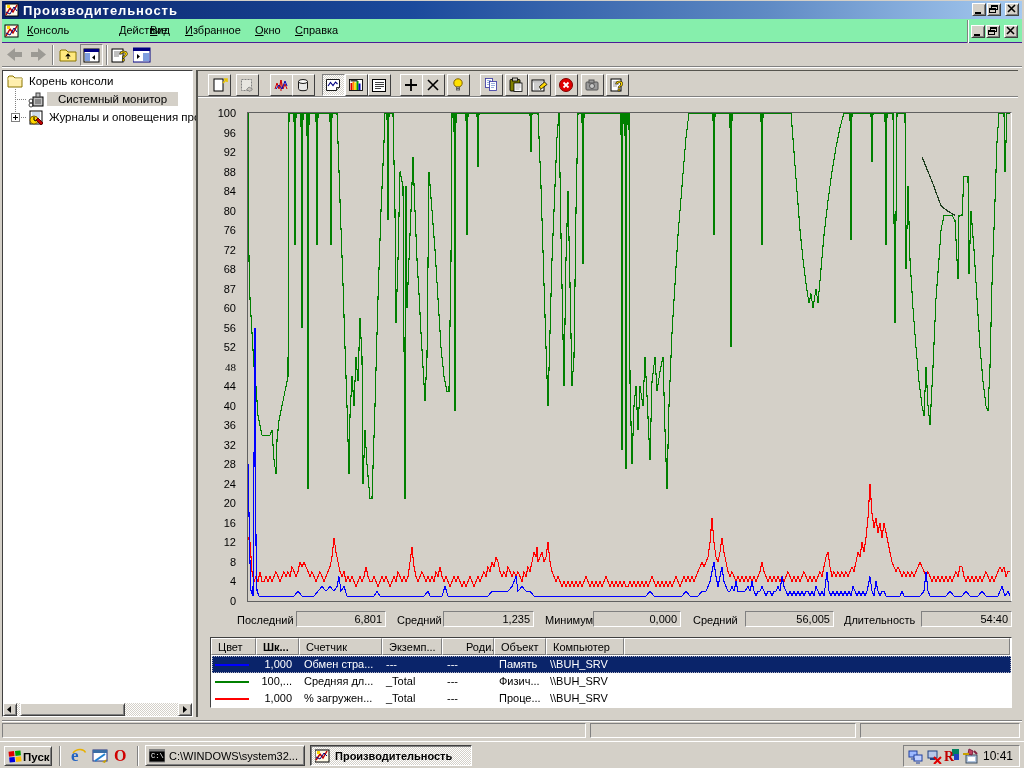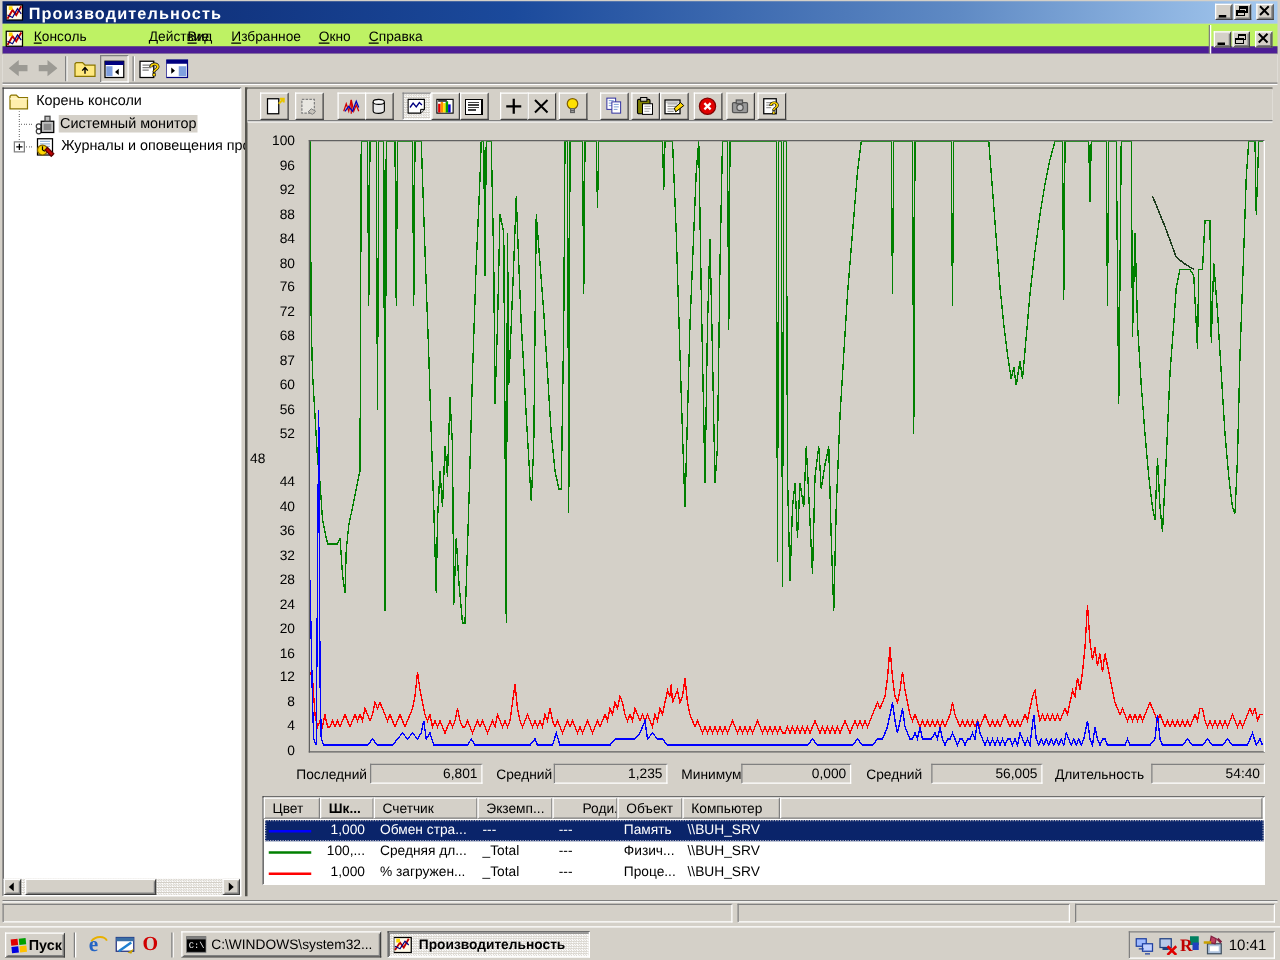--- a/index.html
+++ b/index.html
@@ -40,21 +40,21 @@
         <rect x="1" y="4" width="7" height="2" fill="#000"></rect>
       </svg>
     </div>
   <div class="abs btn3" style="left:1003px;top:2px;width:14px;height:13px;">
       <svg width="12" height="11">
         <path d="M2 1 L9 8 M9 1 L2 8" stroke="#000" stroke-width="1.6"></path>
       </svg>
     </div>
 </div>
 
-<div class="abs" style="left:2px;top:19px;width:1020px;height:24px;background:#bef264;border-bottom:6px solid #4c1d95;">
+<div class="abs" style="left:2px;top:19px;width:1020px;height:24px;background:#86efac;border-bottom:1px solid #4c1d95;">
   <div class="abs" style="left:2px;top:4px;width:16px;height:16px;">
     <svg width="16" height="16">
       <rect x="1" y="2" width="13" height="12" fill="#fffbe8" stroke="#000"></rect>
       <path d="M2 13 L6 6 L9 10 L13 3" stroke="#c00000" stroke-width="1.5" fill="none"></path>
       <path d="M2 10 L6 12 L10 5 L13 9" stroke="#000080" stroke-width="1" fill="none"></path>
       <rect x="3" y="3" width="3" height="3" fill="#ffd700"></rect>
     </svg>
   </div>
   <div class="abs" style="left:25px;top:5px;"><u>К</u>онсоль</div>
   <div class="abs" style="left:85px;top:5px;margin-left:32px;"><u>Д</u>ействие</div>
@@ -142,21 +142,21 @@
 
   <div class="abs" style="left:25px;top:21px;width:17px;height:16px;">
     <svg width="17" height="16">
       <circle cx="3" cy="9" r="2" fill="none" stroke="#404040"></circle>
       <circle cx="3" cy="13" r="2" fill="none" stroke="#404040"></circle>
       <rect x="5" y="5" width="10" height="9" fill="#c0c0c0" stroke="#000"></rect>
       <rect x="7" y="7" width="6" height="5" fill="#8a8a8a"></rect>
       <rect x="8" y="1" width="4" height="4" fill="#c0c0c0" stroke="#404040"></rect>
     </svg>
   </div>
-  <div class="abs" style="left:44px;top:21px;background:#D4D0C8;padding:1px 1px;font-size:11.5px;">Системный монитор</div>
+  <div class="abs" style="left:44px;top:21px;background:#D4D0C8;padding:1px 11px;font-size:11.5px;">Системный монитор</div>
 
   <div class="abs" style="left:8px;top:42px;width:9px;height:9px;border:1px solid #808080;background:#fff;">
     <svg width="7" height="7">
         <path d="M1 3.5 h5 M3.5 1 v5" stroke="#000"></path>
       </svg>
   </div>
   <div class="abs" style="left:25px;top:39px;width:17px;height:16px;">
     <svg width="17" height="16">
       <rect x="2" y="1" width="12" height="13" fill="#fff" stroke="#000"></rect>
       <path d="M4 3 h8 M4 5 h8 M4 7 h8" stroke="#9db9d9"></path>
@@ -323,21 +323,21 @@
 <div class="abs" style="left:200px;top:166px;width:36px;text-align:right;">88</div>
 <div class="abs" style="left:200px;top:185px;width:36px;text-align:right;">84</div>
 <div class="abs" style="left:200px;top:205px;width:36px;text-align:right;">80</div>
 <div class="abs" style="left:200px;top:224px;width:36px;text-align:right;">76</div>
 <div class="abs" style="left:200px;top:244px;width:36px;text-align:right;">72</div>
 <div class="abs" style="left:200px;top:263px;width:36px;text-align:right;">68</div>
 <div class="abs" style="left:200px;top:283px;width:36px;text-align:right;">87</div>
 <div class="abs" style="left:200px;top:302px;width:36px;text-align:right;">60</div>
 <div class="abs" style="left:200px;top:322px;width:36px;text-align:right;">56</div>
 <div class="abs" style="left:200px;top:341px;width:36px;text-align:right;">52</div>
-<div class="abs" style="left:200px;top:361px;width:36px;">48</div>
+<div class="abs" style="left:200px;top:361px;width:36px;text-align:right;font-family:Liberation Serif, serif;">48</div>
 <div class="abs" style="left:200px;top:380px;width:36px;text-align:right;">44</div>
 <div class="abs" style="left:200px;top:400px;width:36px;text-align:right;">40</div>
 <div class="abs" style="left:200px;top:419px;width:36px;text-align:right;">36</div>
 <div class="abs" style="left:200px;top:439px;width:36px;text-align:right;">32</div>
 <div class="abs" style="left:200px;top:458px;width:36px;text-align:right;">28</div>
 <div class="abs" style="left:200px;top:478px;width:36px;text-align:right;">24</div>
 <div class="abs" style="left:200px;top:497px;width:36px;text-align:right;">20</div>
 <div class="abs" style="left:200px;top:517px;width:36px;text-align:right;">16</div>
 <div class="abs" style="left:200px;top:536px;width:36px;text-align:right;">12</div>
 <div class="abs" style="left:200px;top:556px;width:36px;text-align:right;">8</div>

